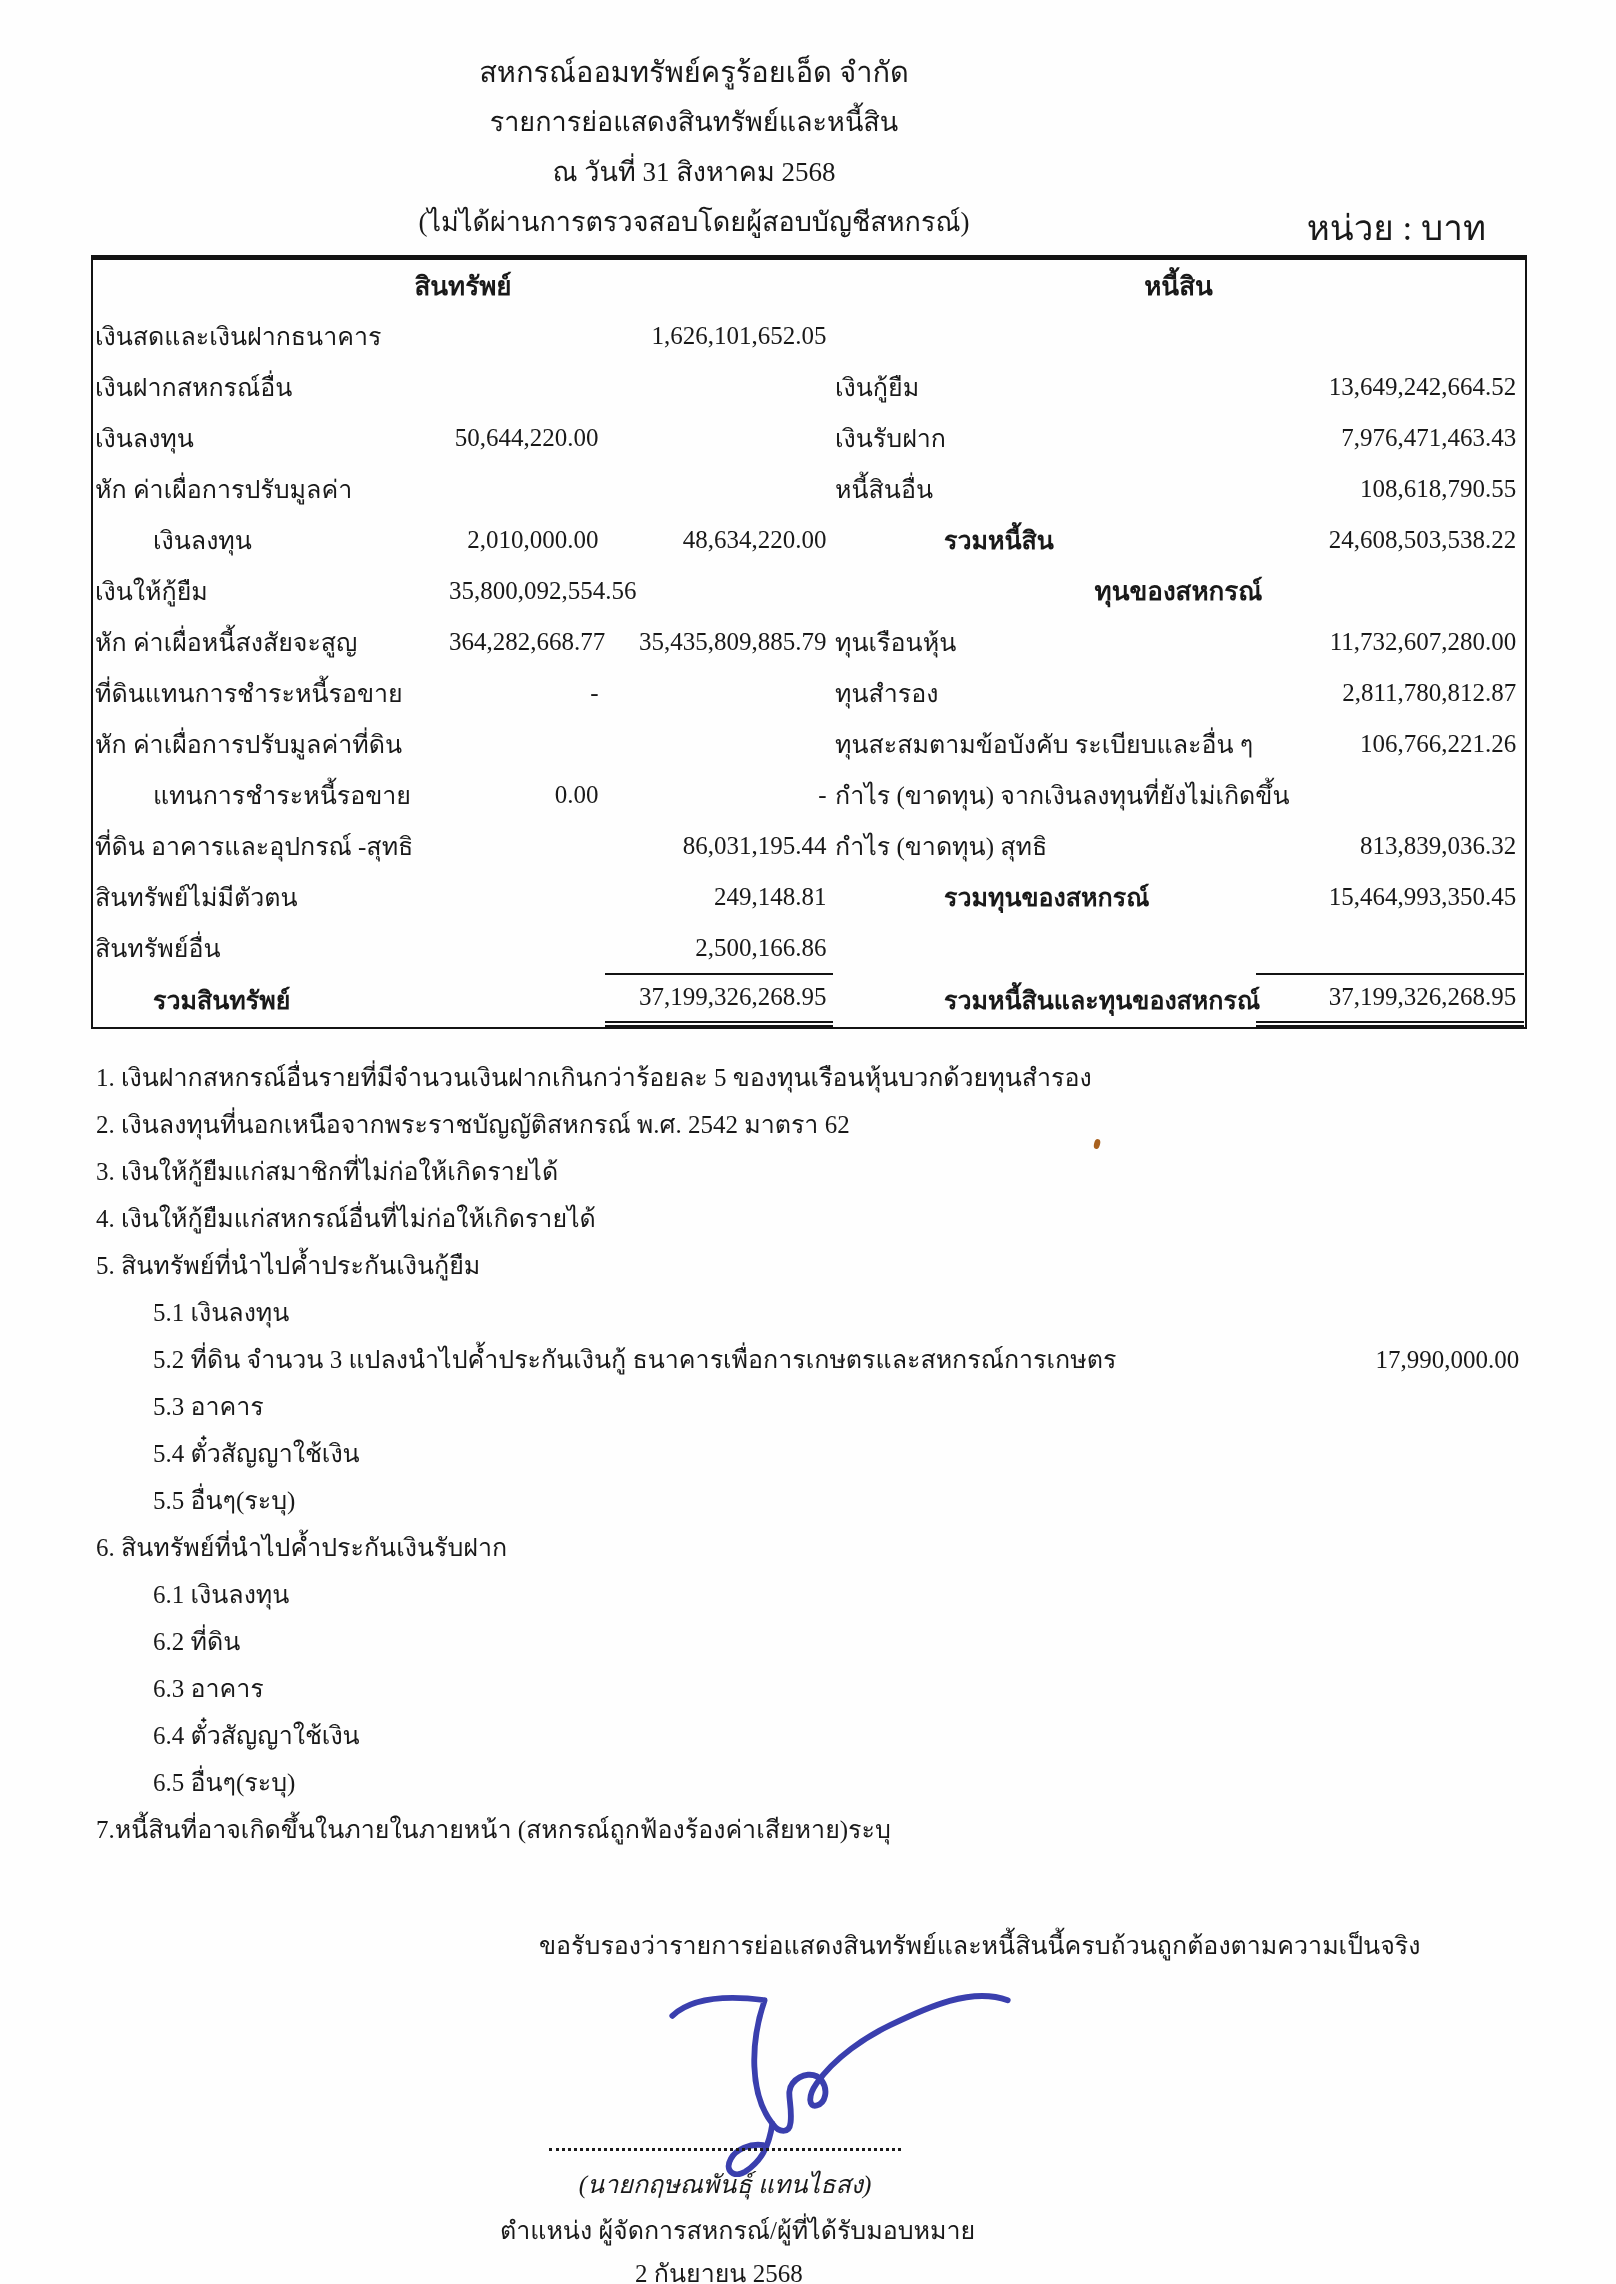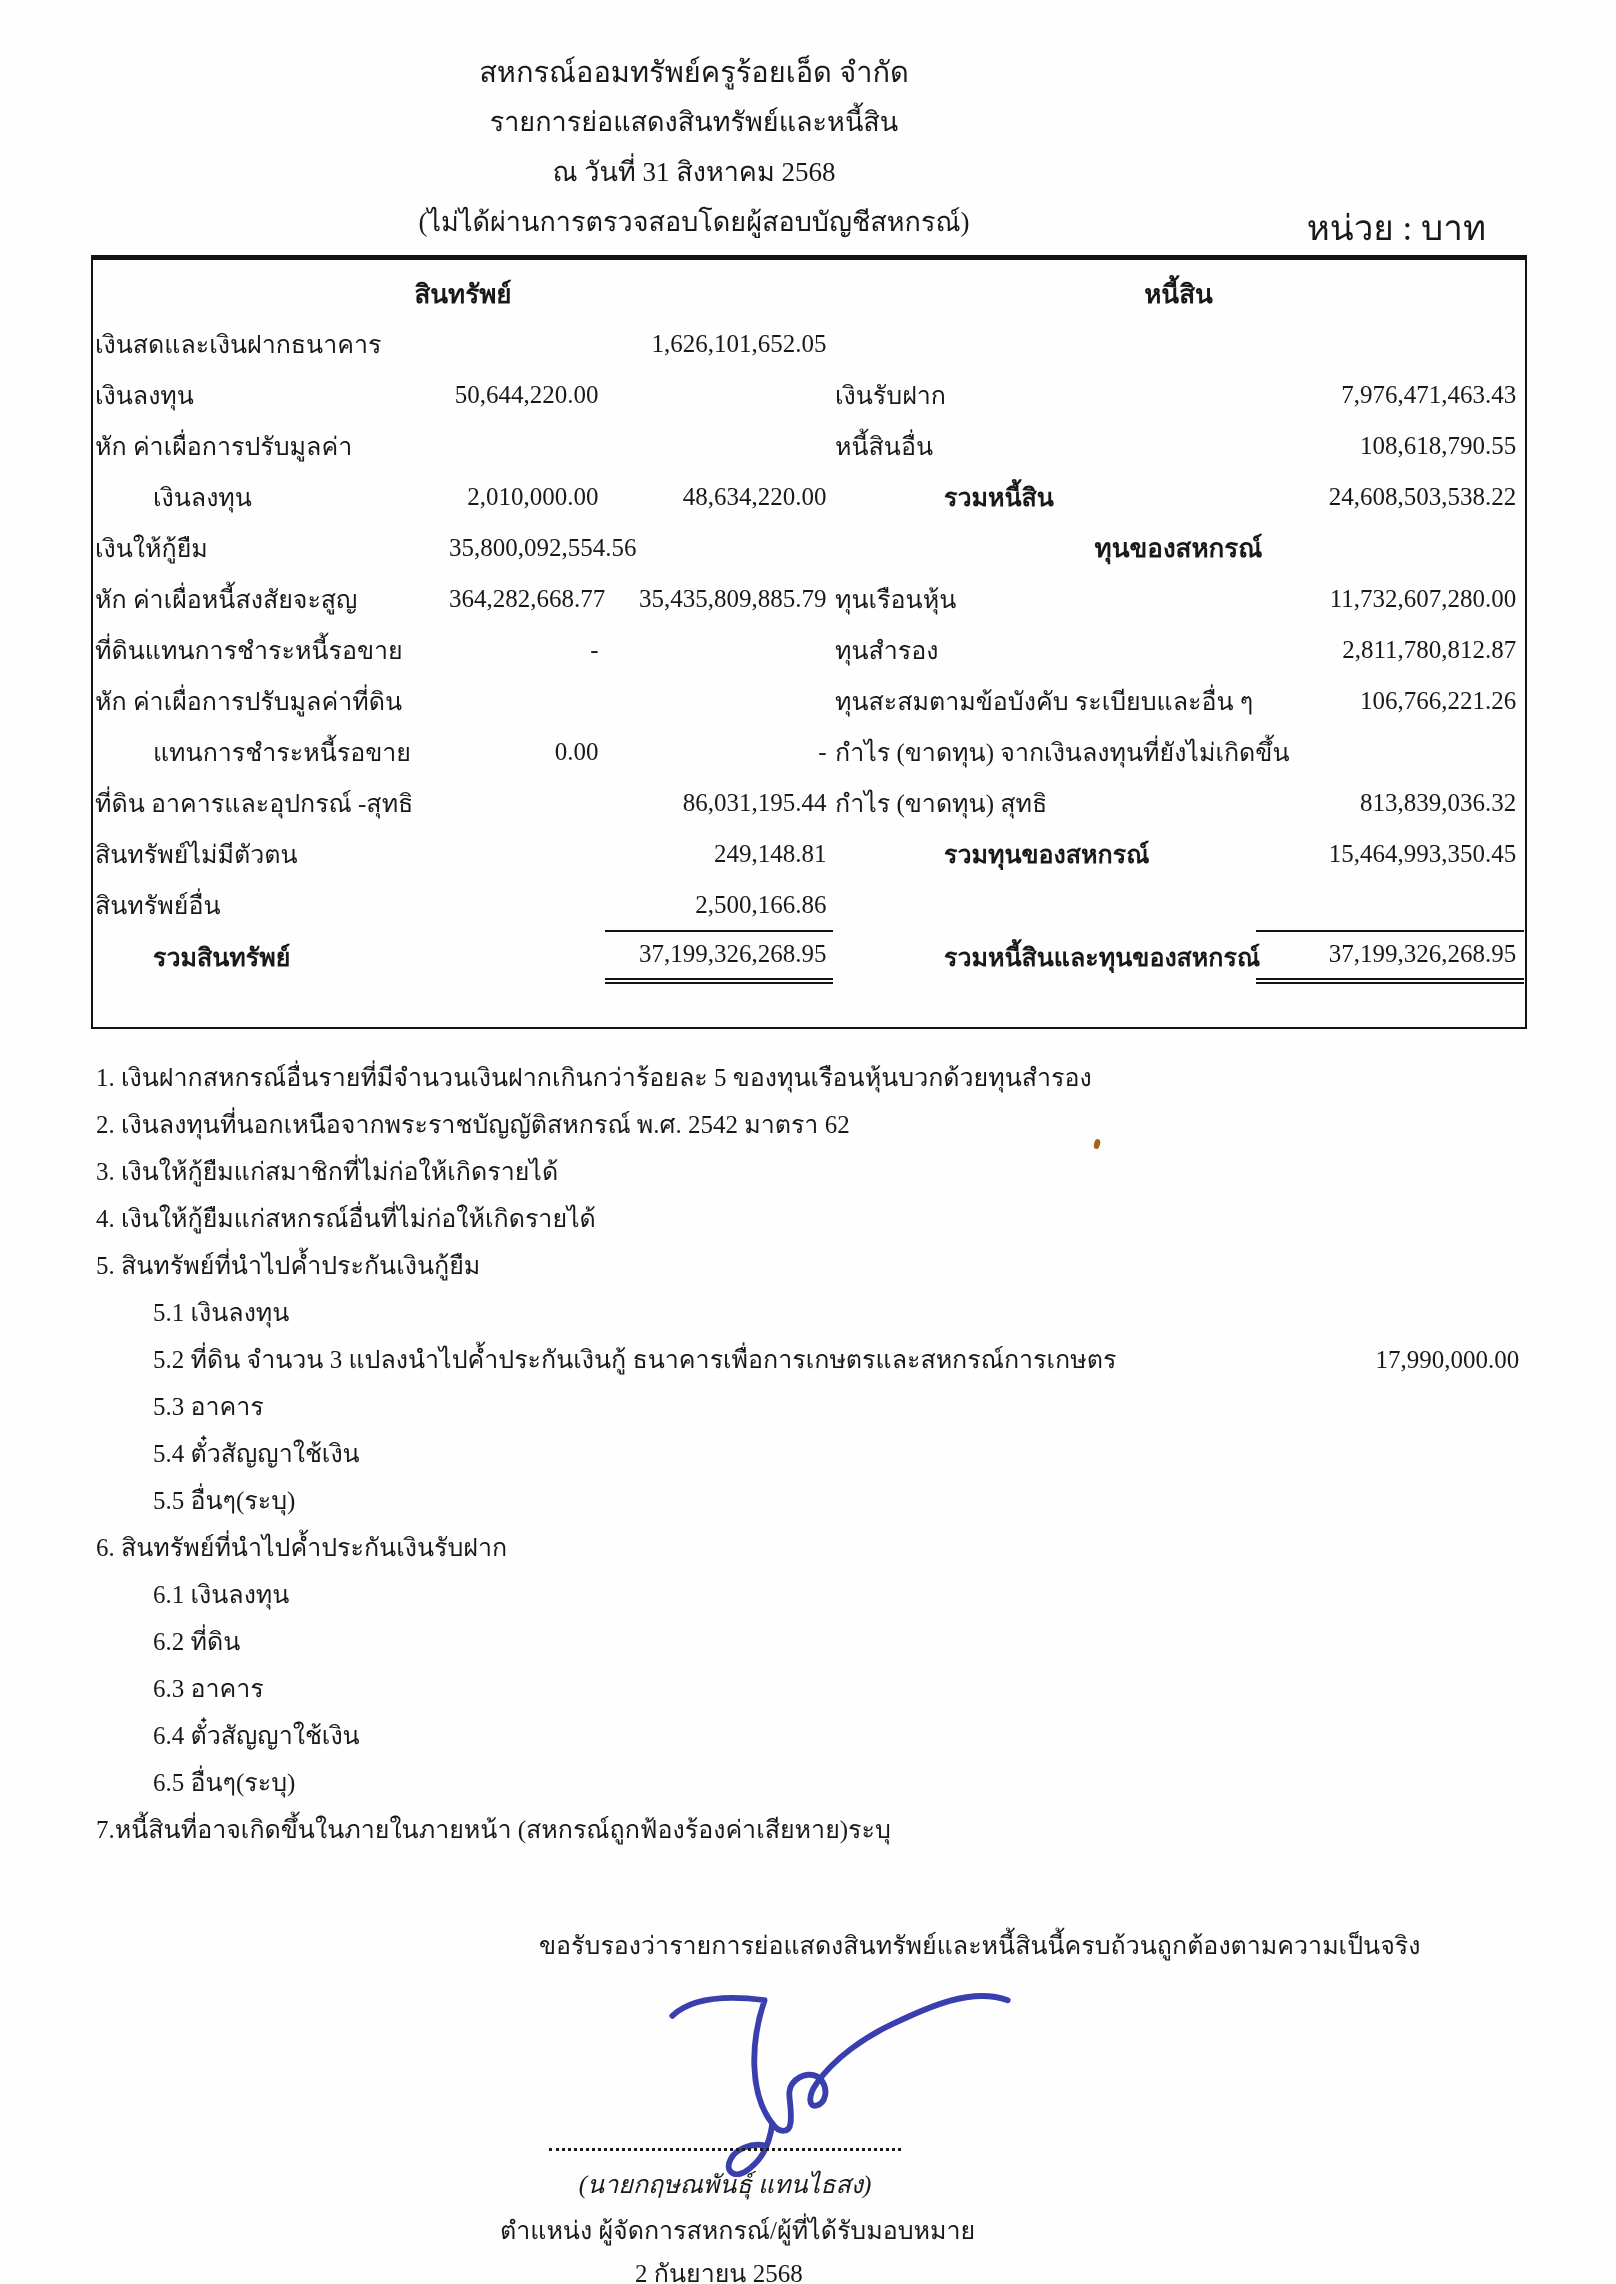--- a/index.html
+++ b/index.html
@@ -12,21 +12,21 @@
   .doc-header{position:absolute;top:47px;left:0;width:1388px;text-align:center;}
   .doc-header .hline{line-height:50px;font-size:27px;white-space:nowrap;}
   .doc-header .hline.t1{font-size:29px;}
   .unit{position:absolute;top:200px;right:130px;font-size:35px;white-space:nowrap;}
   
   .bal-box{
     position:absolute;left:91px;top:255px;width:1436px;height:774px;
     border:2.6px solid #131313;border-top-width:5.2px;box-sizing:border-box;overflow:hidden;
   }
   .row{display:grid;grid-template-columns:356px 156px 228px 423px 268px;height:51px;align-items:center;}
-  .row.hd{height:50px;margin-top:8px;}
+  .row.hd{height:50px;}
   .c{font-size:25px;white-space:nowrap;overflow:visible;}
   .c.lbl{padding-left:2px;}
   .c.n{text-align:right;padding-right:6.5px;}
   .c.vr{text-align:right;padding-right:7.8px;}
   .c.ind{padding-left:60px;}
   .c.ind-r{padding-left:111px;}
   .b{font-weight:bold;}
   .u{text-underline-offset:4.6px;}
   .half-hd{text-align:center;font-weight:bold;font-size:26px;}
   .span-l{grid-column:1 / 4;}
@@ -68,20 +68,27 @@
     <div class="c half-hd span-r">หนี้สิน</div>
   </div>
 
   <div class="row">
     <div class="c lbl">เงินสดและเงินฝากธนาคาร</div>
     <div class="c n"></div>
     <div class="c n">1,626,101,652.05</div>
     <div class="c vr"></div>
   </div>
 
+  <div class="row">
+    <div class="c lbl">เงินฝากสหกรณ์อื่น</div>
+    <div class="c n"></div>
+    <div class="c n"></div>
+    <div class="c lbl">เงินกู้ยืม</div>
+    <div class="c vr">13,649,242,664.52</div>
+  </div>
 
   <div class="row">
     <div class="c lbl">เงินลงทุน</div>
     <div class="c n">50,644,220.00</div>
     <div class="c n"></div>
     <div class="c lbl">เงินรับฝาก</div>
     <div class="c vr">7,976,471,463.43</div>
   </div>
 
   <div class="row">

